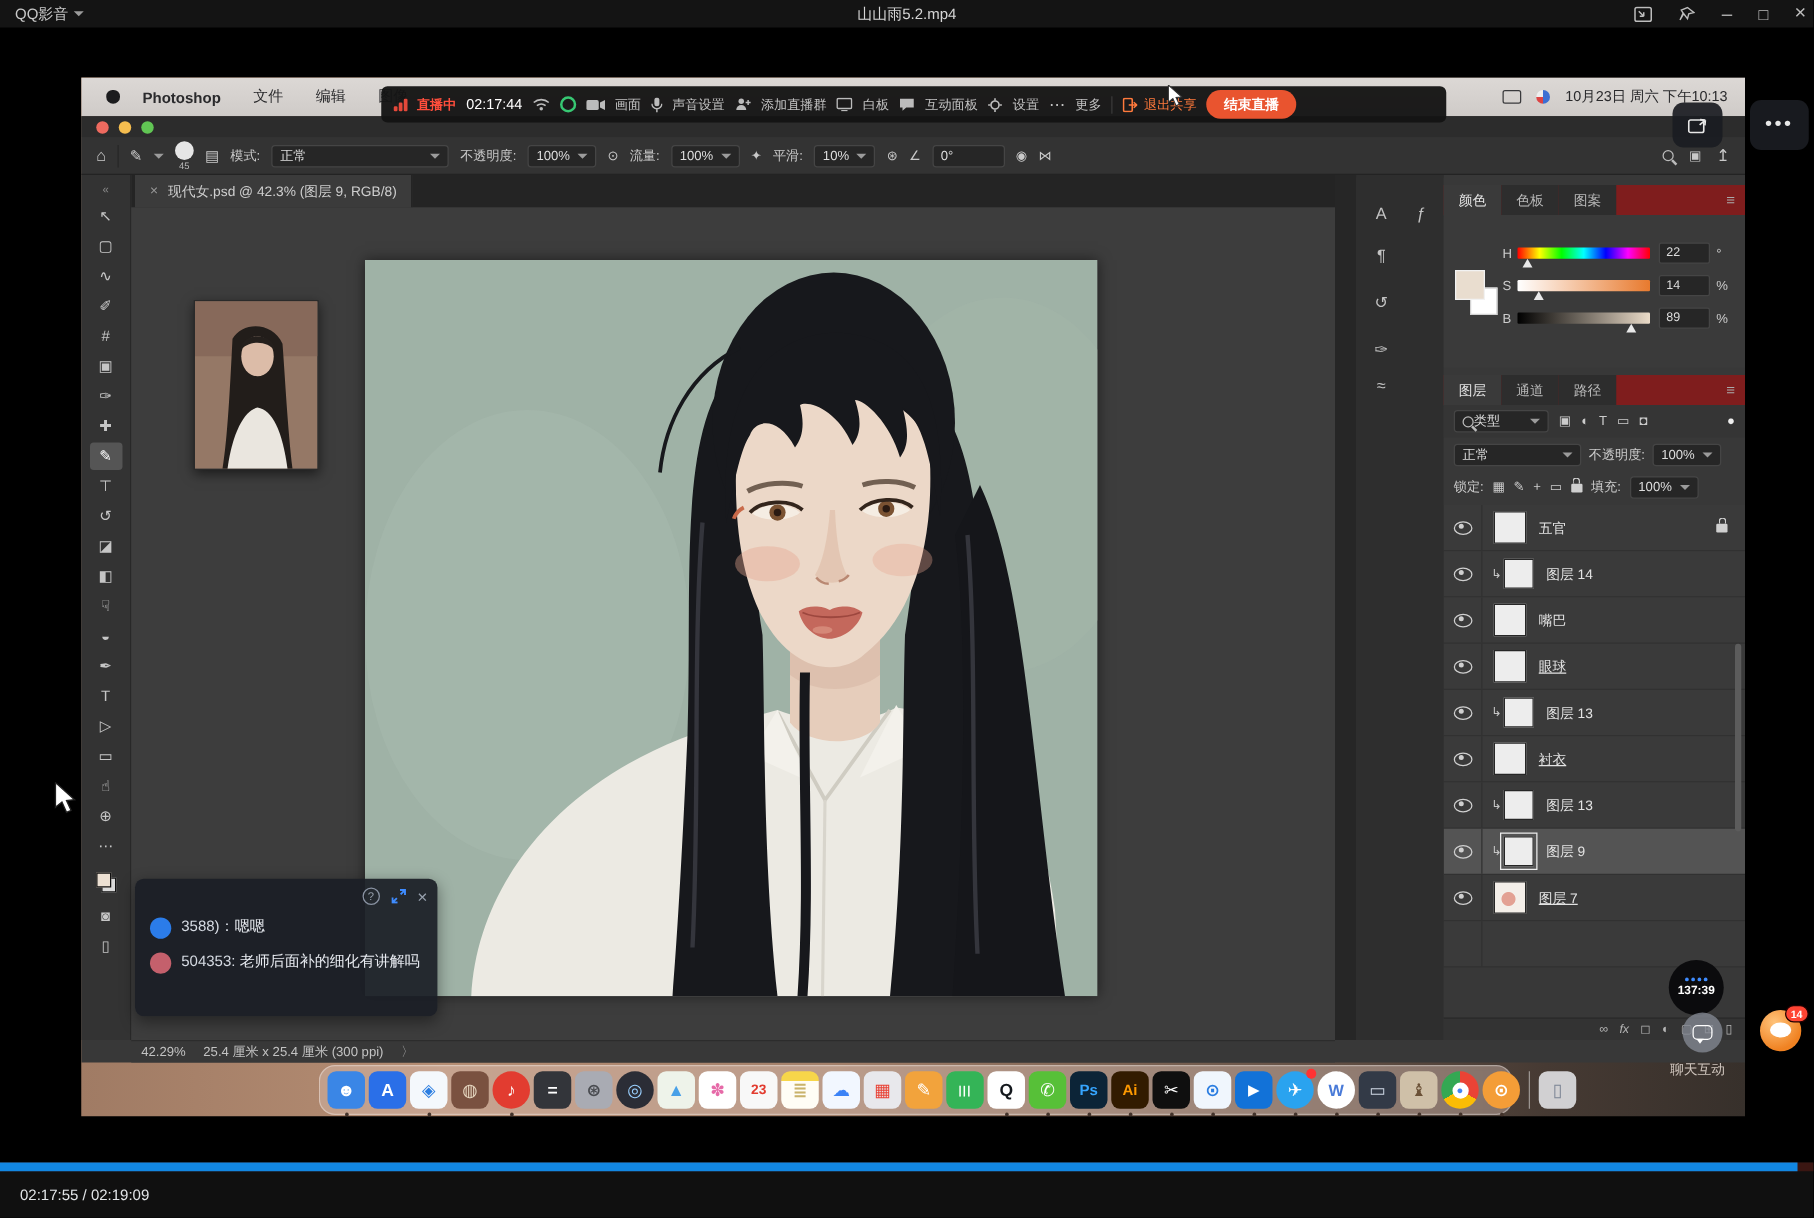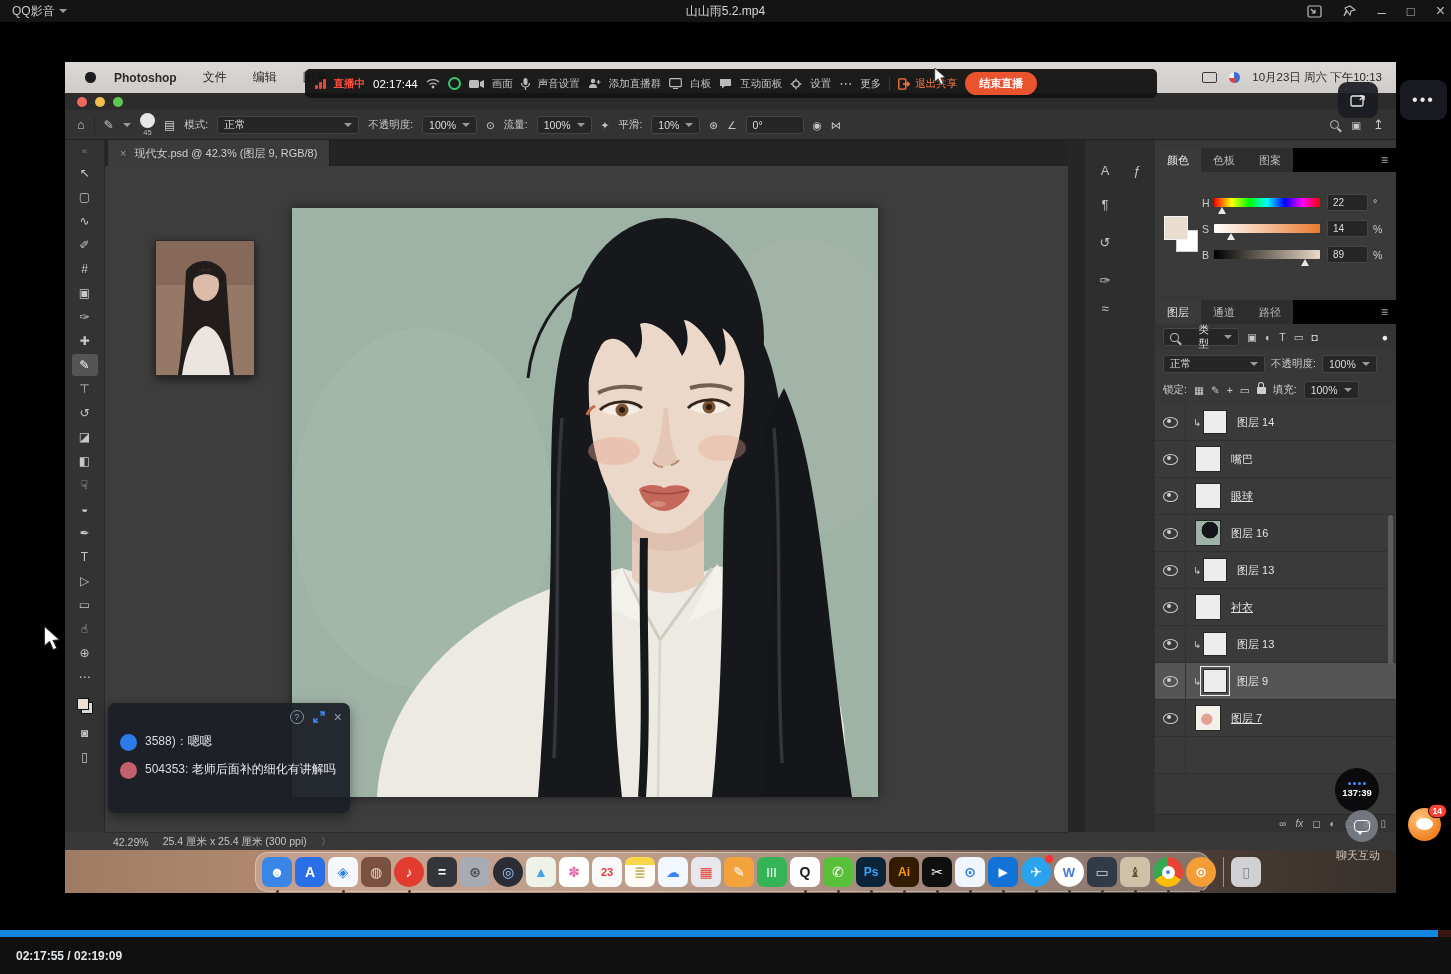--- a/index.html
+++ b/index.html
@@ -64,21 +64,21 @@
   .mini-swatch .bgc{position:absolute;right:0;bottom:0;width:10px;height:10px;background:#d9d9d9;border:1px solid #111;}
   
   .pscanvas{position:absolute;left:40px;top:73px;width:963px;height:666px;background:#3d3d3d;overflow:hidden;}
   .painting{position:absolute;left:187px;top:42px;width:586px;height:589px;box-shadow:0 0 10px rgba(0,0,0,.5);}
   .refwin{position:absolute;left:50px;top:74px;width:98px;height:134px;box-shadow:0 3px 9px rgba(0,0,0,.55);border:1px solid #2a2a2a;}
   .gapcol{position:absolute;left:1003px;top:47px;width:17px;height:692px;background:#262626;}
   .pstrip{position:absolute;left:1020px;top:47px;width:70px;height:692px;background:#2e2e2e;}
   .strip-ic{position:absolute;width:24px;height:24px;display:flex;align-items:center;justify-content:center;color:#c2c2c2;font-size:13px;}
   
   #panels{position:absolute;left:1090px;top:47px;width:241px;height:692px;background:#383838;}
-  .ptabs{position:absolute;left:0;width:100%;height:24px;background:#000000;display:flex;align-items:flex-start;font-size:11px;color:#b9b9b9;}
+  .ptabs{position:absolute;left:0;width:100%;height:24px;background:#7f1d1d;display:flex;align-items:flex-start;font-size:11px;color:#b9b9b9;}
   .ptab{padding:5px 12px 5px;background:#2d2d2d;}
   .ptab.on{background:#3a3a3a;color:#e4e4e4;}
   .pburger{margin-left:auto;margin-right:8px;color:#aaa;font-size:12px;align-self:center;}
   .hsb-row{position:absolute;display:flex;align-items:center;font-size:10.5px;color:#ccc;}
   .sliderbar{position:relative;width:106px;height:9px;border-radius:1px;}
   .sl-thumb{position:absolute;bottom:-7px;width:0;height:0;border-left:4.5px solid transparent;border-right:4.5px solid transparent;border-bottom:7px solid #e9e9e9;}
   .valbox{background:#262626;border:1px solid #454545;border-radius:2px;width:34px;height:15px;color:#ddd;font-size:10px;display:flex;align-items:center;padding-left:5px;margin-left:7px;}
   .fgswatch{position:absolute;left:9px;top:44px;width:22px;height:22px;background:#e9ddcf;border:1px solid #f2f2f2;z-index:2;}
   .bgswatch{position:absolute;left:21px;top:58px;width:20px;height:20px;background:#fff;border:1px solid #d2d2d2;}
   .spectrum{position:absolute;left:4px;top:136px;width:222px;height:11px;
@@ -137,21 +137,21 @@
   .bub:after{content:"";position:absolute;left:2px;bottom:-4px;border-left:3px solid transparent;border-right:3px solid transparent;border-top:4px solid #fff;}
   
   .ovbtn{position:absolute;background:rgba(26,28,34,.92);border-radius:9px;display:flex;align-items:center;justify-content:center;color:#e8e8e8;z-index:10;}
   #mascot{position:absolute;left:1408px;top:808px;width:33px;height:33px;border-radius:50%;
     background:radial-gradient(circle at 35% 30%,#ffc37a,#f08222 70%);z-index:10;}
   #mascot .face{position:absolute;left:8px;top:10px;width:17px;height:12px;background:#fff;border-radius:50%;}
   #mascot .nbadge{position:absolute;top:-4px;right:-6px;background:#f43;color:#fff;font-size:8.5px;font-weight:bold;
     border-radius:7px;padding:1px 4px;border:1px solid #200;}
   #chatlabel{position:absolute;left:1336px;top:848px;font-size:11px;color:#cfc5bd;z-index:10;}
   
-  #controls{position:absolute;left:0;top:930px;width:1451px;height:44px;background:#101010;font-weight:bold;}
+  #controls{position:absolute;left:0;top:930px;width:1451px;height:44px;background:#101010;}
   #progress{position:absolute;left:0;top:0;width:100%;height:7px;background:#3a1612;}
   #progress .fill{height:100%;background:#1287e2;}
   #ptime{position:absolute;left:16px;top:19px;font-size:12px;color:#e2e5e8;}
   .cursor-svg{position:absolute;z-index:30;}
 </style>
 </head>
 <body>
 
 <div id="screen">
 
@@ -400,21 +400,21 @@
         </div>
 
         <div class="ptabs" style="top:160px;">
           <span class="ptab on">图层</span>
           <span class="ptab">通道</span>
           <span class="ptab">路径</span>
           <span class="pburger">≡</span>
         </div>
         <div class="abs" style="left:0;top:184px;width:241px;height:26px;background:#353535;display:flex;align-items:center;gap:8px;padding:0 8px;box-sizing:border-box;font-size:10.5px;">
           <span class="field" style="width:62px;justify-content:space-between;">
-            <span style="display:flex;align-items:center;gap:20px;">
+            <span style="display:flex;align-items:center;gap:0;">
                 <span class="mag"></span>
                 <span>类型</span>
               </span>
             <span class="caret-dn"></span>
           </span>
           <span>▣</span>
           <span>◐</span>
           <span>T</span>
           <span>▭</span>
           <span>◘</span>
@@ -439,20 +439,28 @@
           <span>▭</span>
           <span class="locksym"></span>
           <span>填充:</span>
           <span class="field">
             <span>100%</span>
               <span class="caret-dn"></span>
           </span>
         </div>
 
         <div class="abs" style="left:0;top:264px;width:241px;height:410px;overflow:hidden;">
+          <div class="lrow">
+            <span class="eyebox">
+                <span class="eye"></span>
+              </span>
+            <span class="thumb"></span>
+            <span class="lname">五官</span>
+            <span class="locksym" style="margin-left:auto;margin-right:14px;"></span>
+          </div>
           <div class="lrow clip">
             <span class="eyebox">
                 <span class="eye"></span>
               </span>
             <span class="cliparrow">↳</span>
             <span class="thumb"></span>
             <span class="lname">图层 14</span>
           </div>
           <div class="lrow">
             <span class="eyebox">
@@ -460,27 +468,20 @@
               </span>
             <span class="thumb"></span>
             <span class="lname">嘴巴</span>
           </div>
           <div class="lrow base">
             <span class="eyebox">
                 <span class="eye"></span>
               </span>
             <span class="thumb"></span>
             <span class="lname">眼球</span>
-          </div>
-          <div class="lrow">
-            <span class="eyebox">
-                <span class="eye"></span>
-              </span>
-            <span class="thumb portrait"></span>
-            <span class="lname">图层 16</span>
           </div>
           <div class="lrow clip">
             <span class="eyebox">
                 <span class="eye"></span>
               </span>
             <span class="cliparrow">↳</span>
             <span class="thumb"></span>
             <span class="lname">图层 13</span>
           </div>
           <div class="lrow base">

